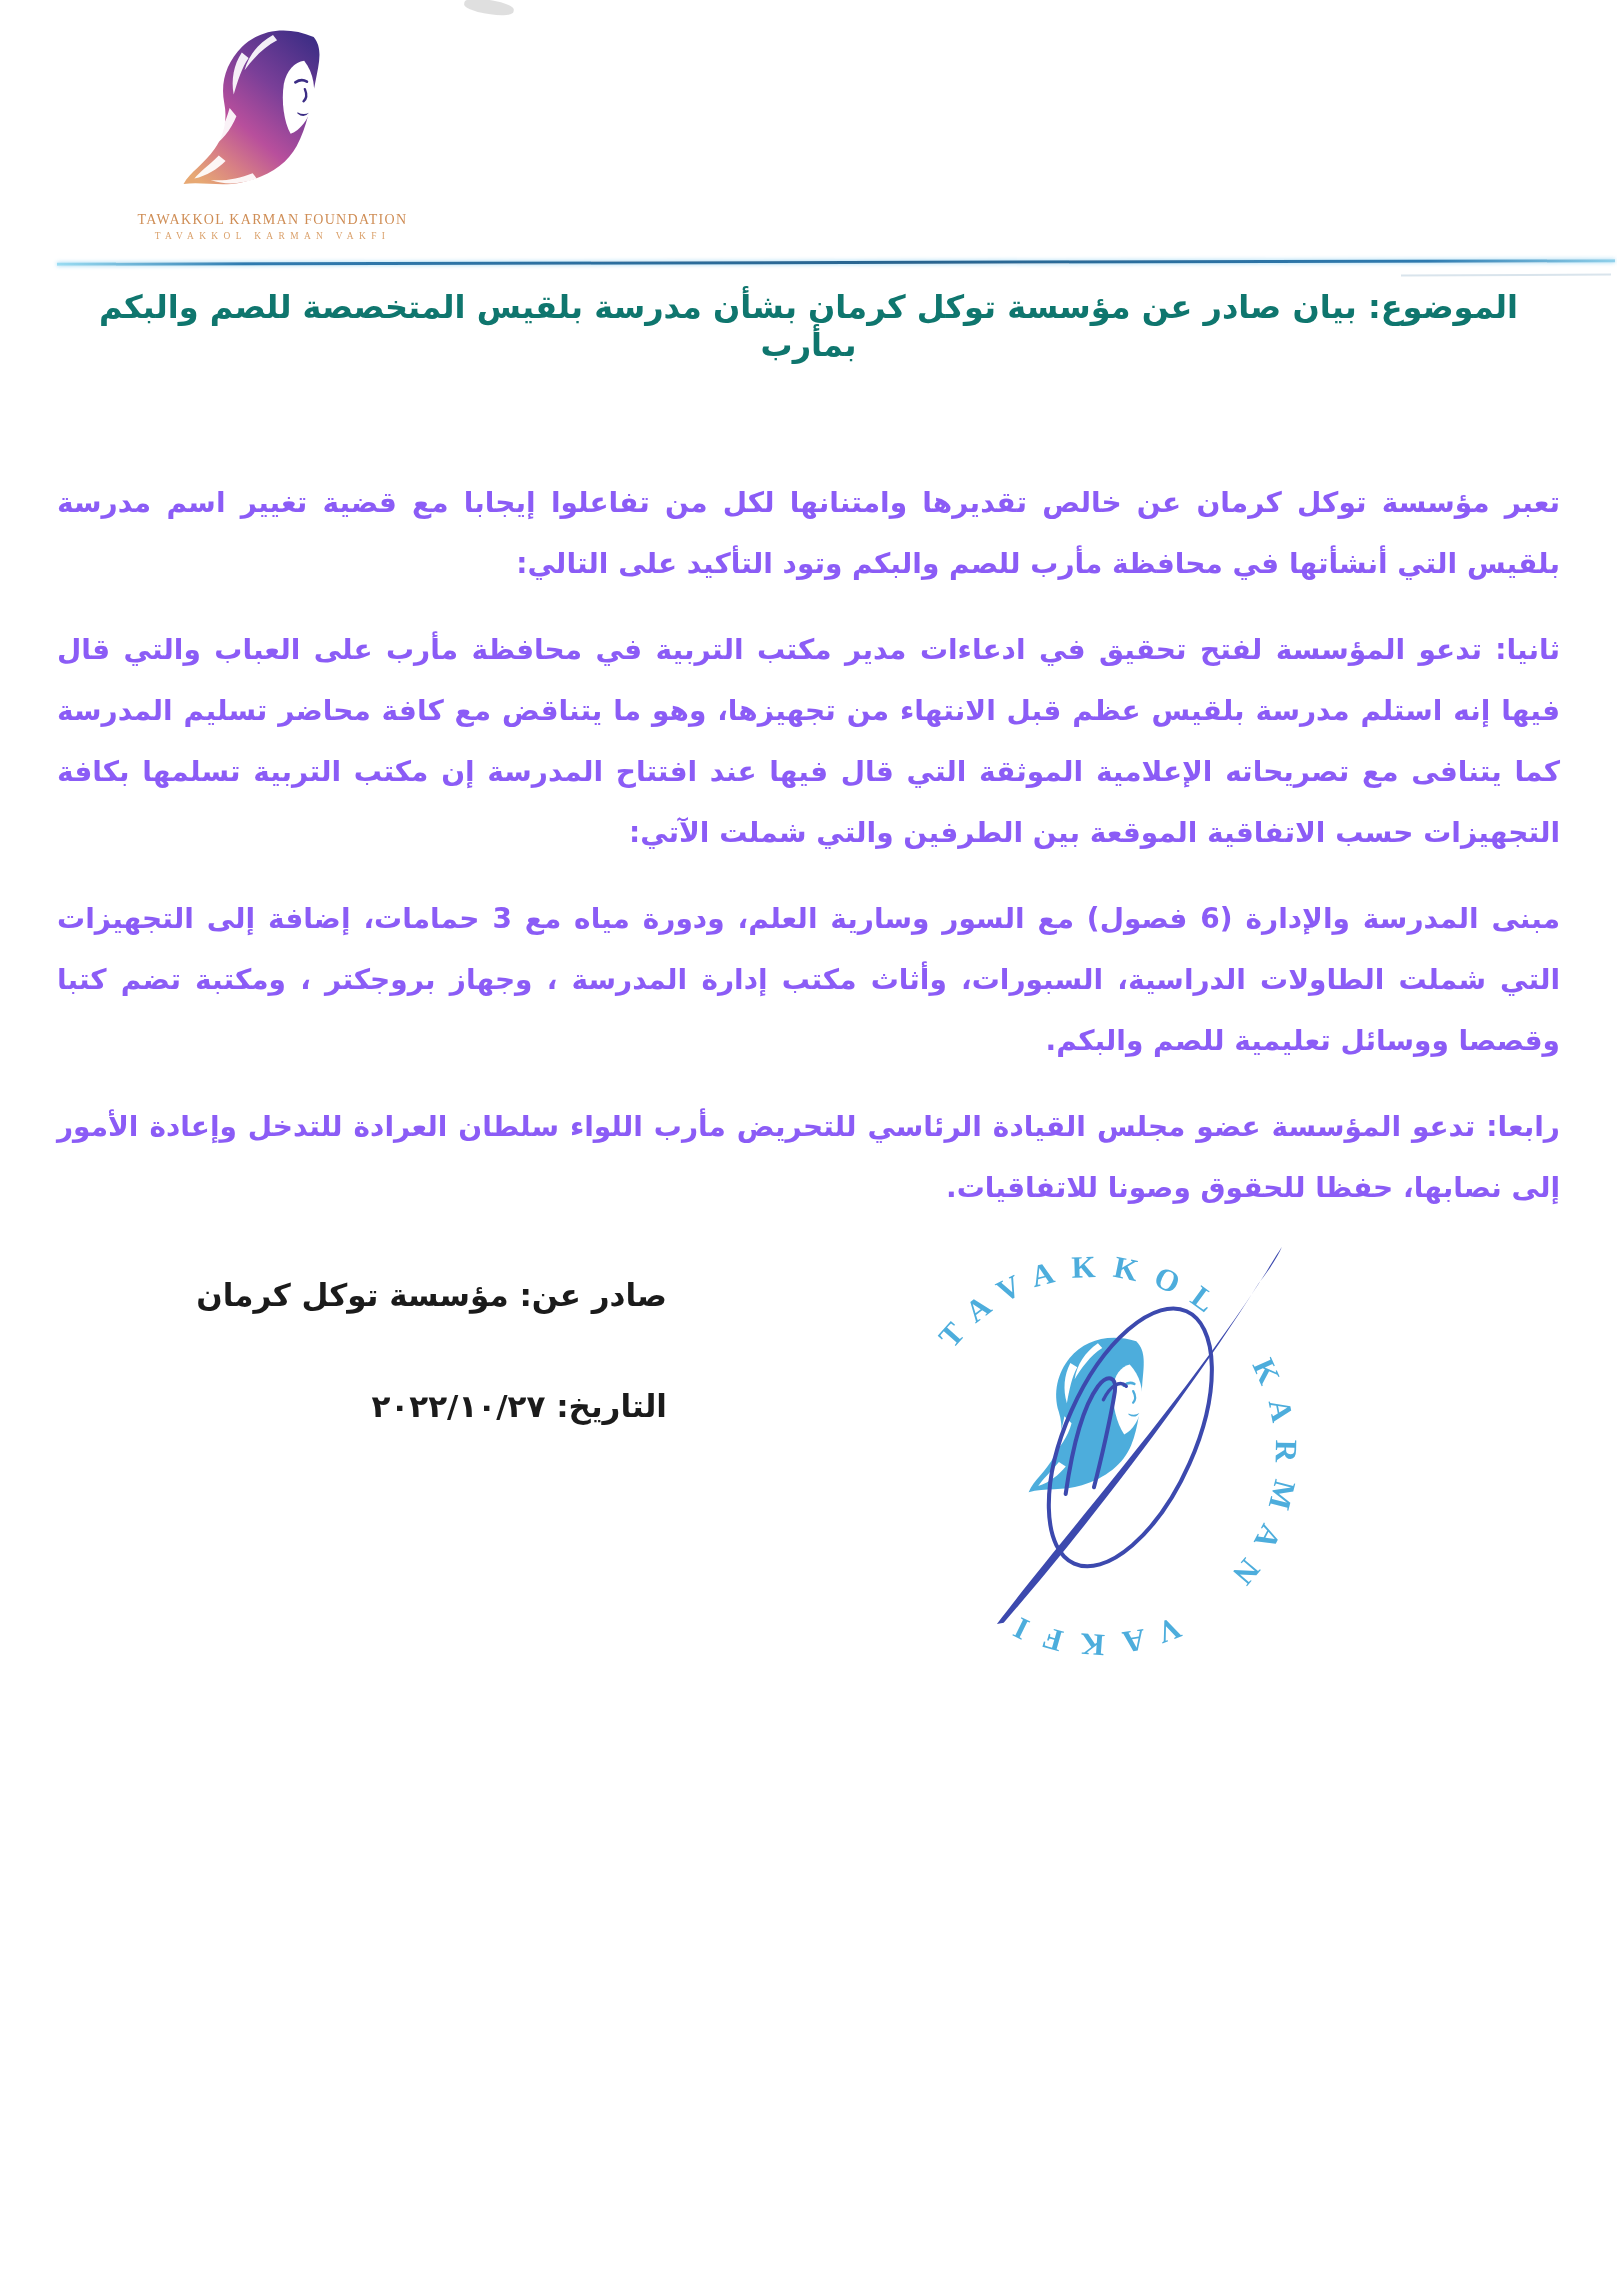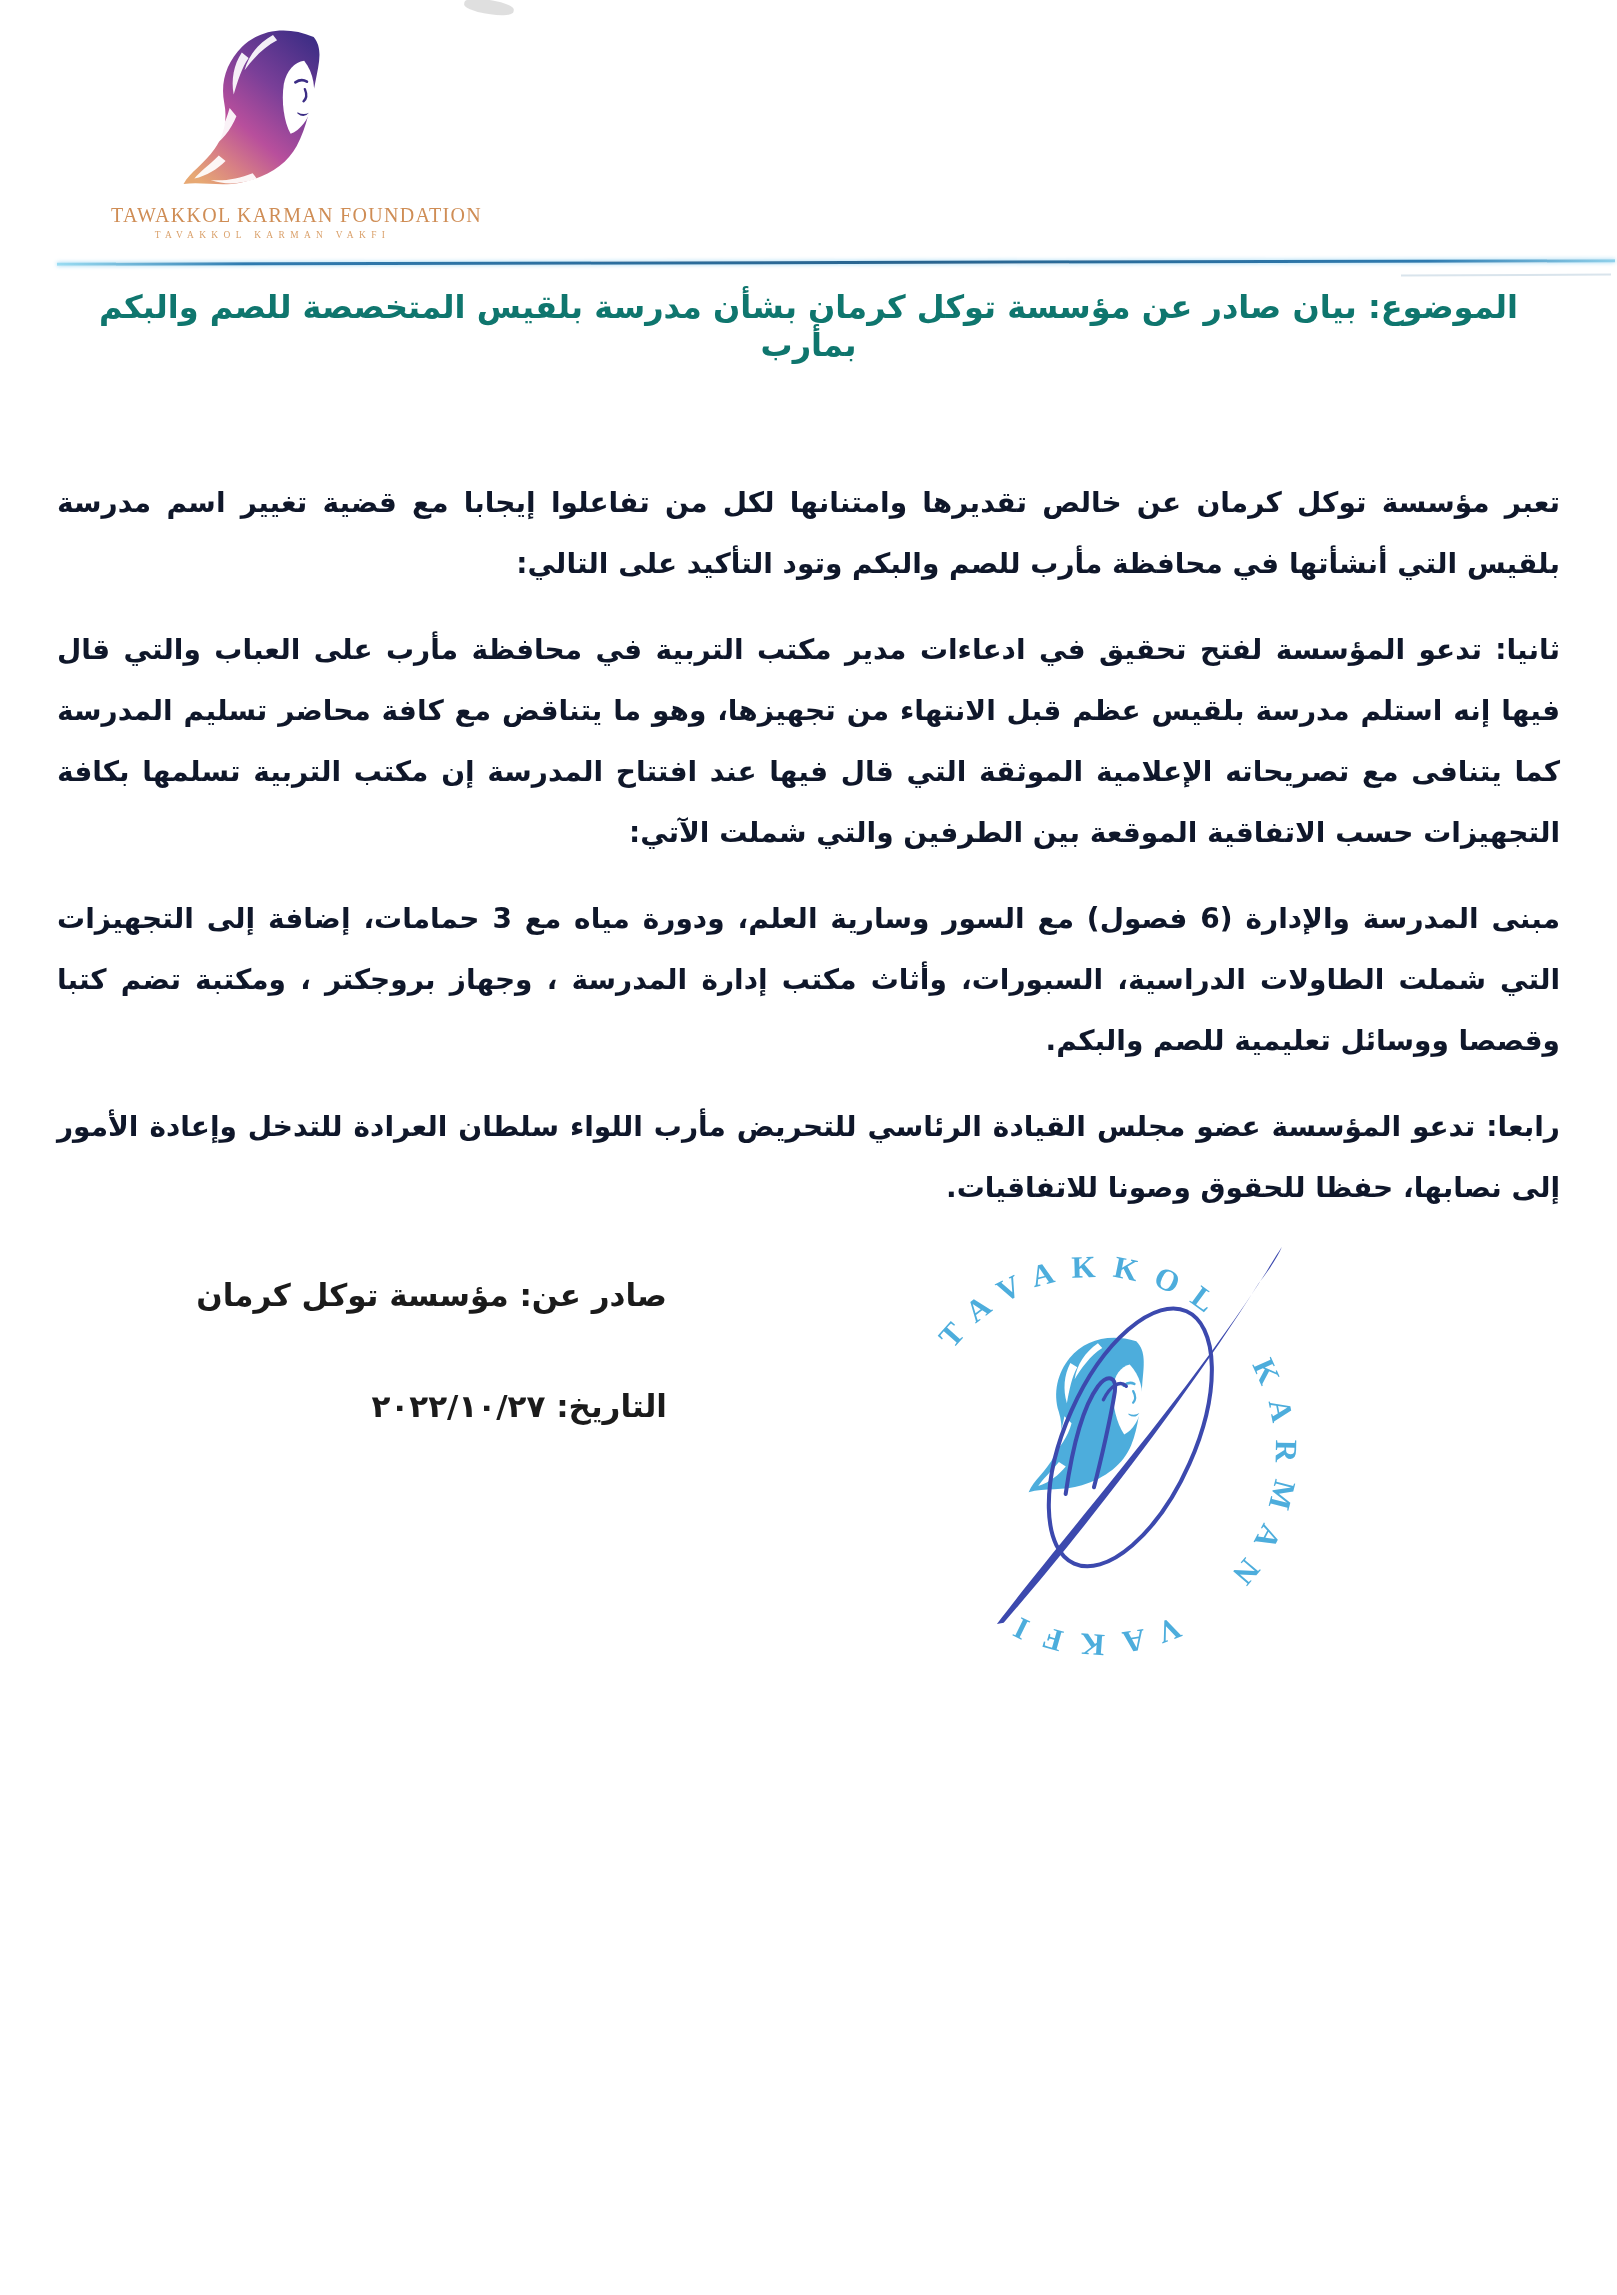--- a/index.html
+++ b/index.html
@@ -15,22 +15,22 @@
   
   .header{position:relative;height:472px;}
   .top-smudge{
     position:absolute;left:464px;top:0;width:50px;height:13.5px;
     background:rgba(150,150,150,.30);border-radius:45%;
     transform:rotate(9deg);
   }
   .logo-block{position:absolute;left:111px;top:20px;width:323px;text-align:center;}
   .logo-figure{width:222px;height:183px;margin:0 auto;display:block;}
   .logo-title{
-    font-family:"Liberation Serif",serif;font-size:20px;letter-spacing:1.3px;
-    color:#cf8d55;margin-top:1px;white-space:nowrap;
+    font-family:"Liberation Serif",serif;font-size:14px;letter-spacing:1.3px;
+    color:#cf8d55;margin-top:9px;white-space:nowrap;
   }
   .logo-subtitle{
     font-family:"Liberation Serif",serif;font-size:9.4px;letter-spacing:5.4px;
     color:#daa06a;margin-top:2.7px;white-space:nowrap;
   }
   .divider{
     position:absolute;left:57px;top:261px;width:1558px;height:3.4px;
     background:linear-gradient(to right,#9adcf2,#2e7bb0 12%,#29648f 55%,#2e7bb0 88%,#8fd0ea);
     box-shadow:0 0 4.7px rgba(130,205,240,.85);
     transform:rotate(-0.12deg);
@@ -43,21 +43,21 @@
     position:absolute;left:0;right:0;top:288px;
     direction:rtl;text-align:center;
     font-size:32px;font-weight:bold;color:#0f766e;
     padding:0 94px;
   }
   
   .body-text{
     margin:0 57px;
     direction:rtl;
     text-align:justify;
-    font-size:28px;font-weight:bold;color:#0f172a;
+    font-size:28px;font-weight:bold;color:#8b5cf6;
     line-height:61px;
   }
   .body-text p{margin:0 0 25px 0;}
   
   .footer{position:relative;height:512px;margin-top:13.5px;}
   .issued-block{
     position:absolute;left:280px;top:34px;width:387px;
     direction:rtl;text-align:right;
   }
   .issued-by{font-size:31px;font-weight:bold;white-space:nowrap;}

